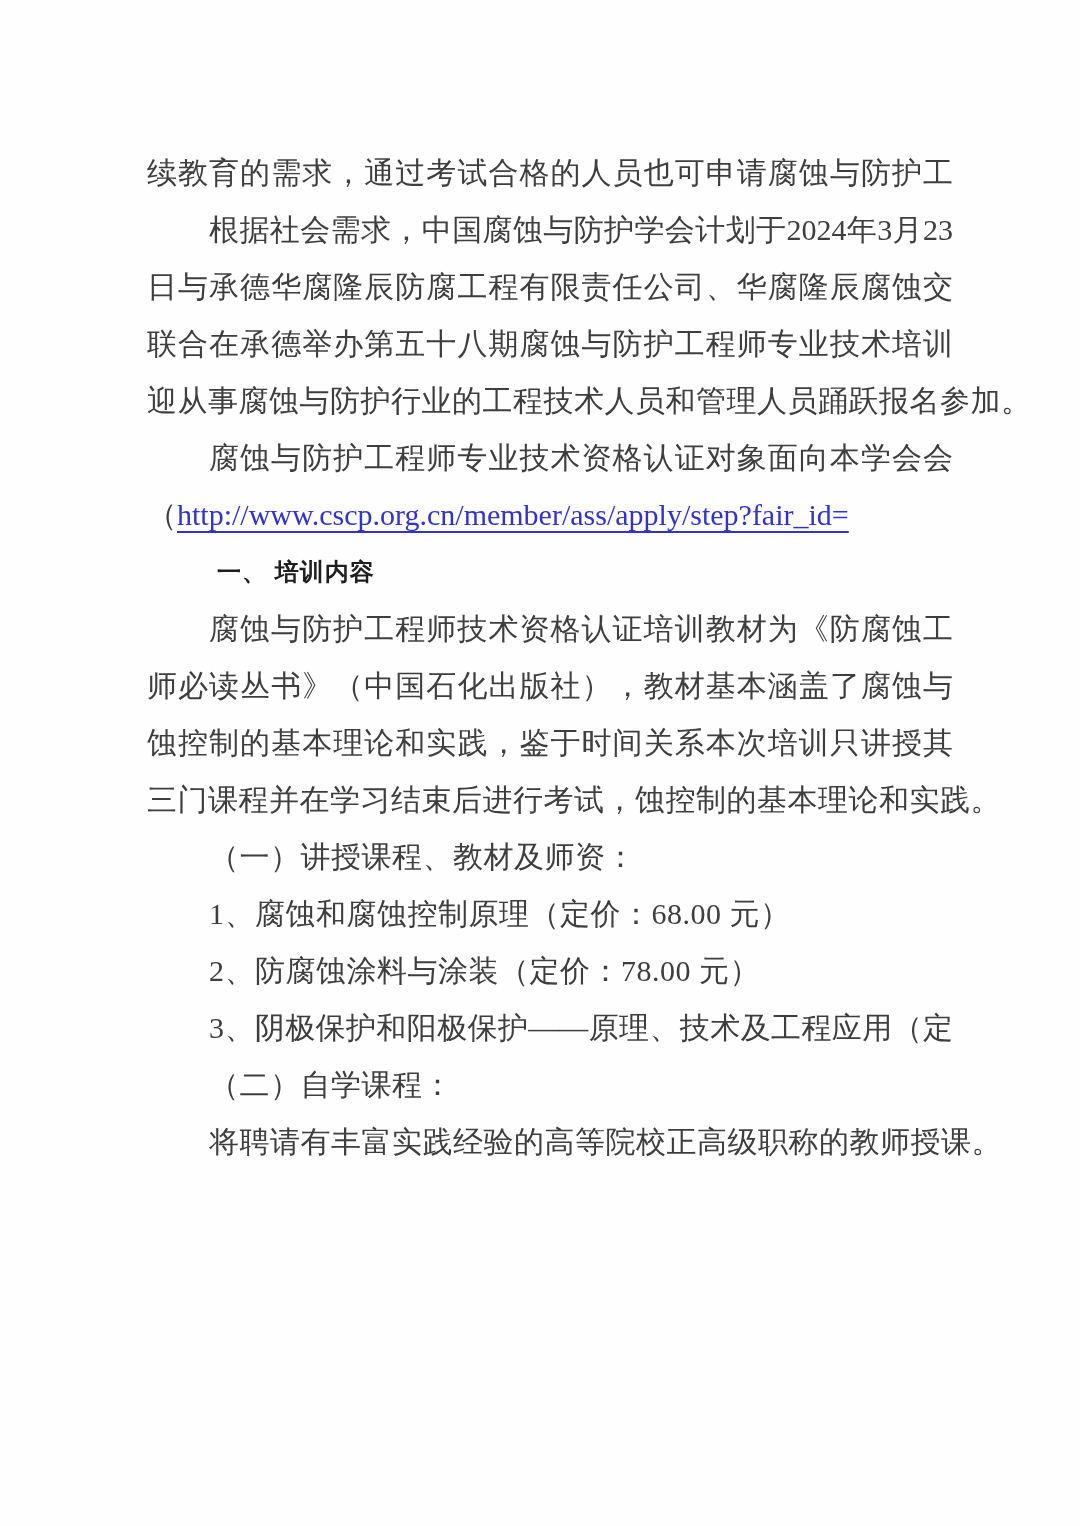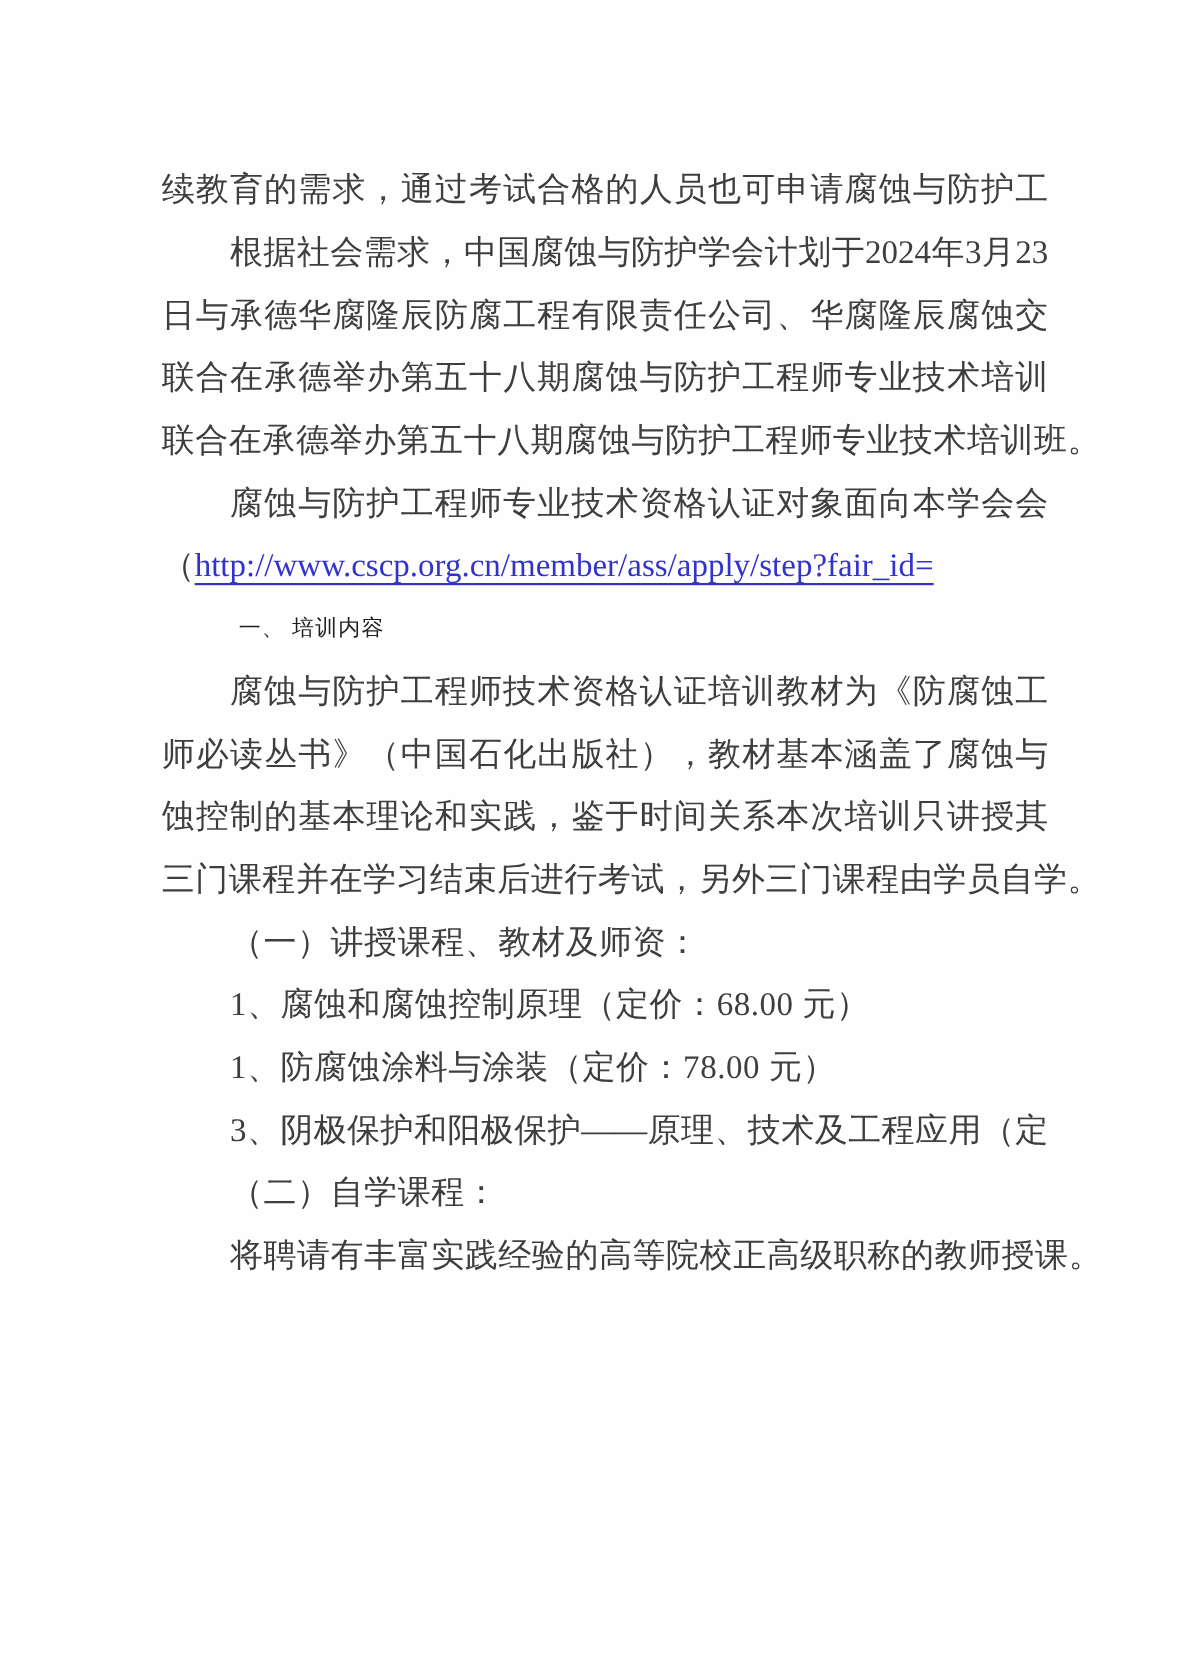--- a/index.html
+++ b/index.html
@@ -38,22 +38,22 @@
     text-align:justify;
     text-align-last:justify;
     text-justify:inter-character;
     letter-spacing:0;
     overflow:hidden;
   }
   .ind{padding-left:62px;}
   .heading{
     padding-left:70px;
     font-family:"Liberation Sans","DejaVu Sans",sans-serif;
-    font-weight:normal;
-    font-size:20px;
+    font-weight:bold;
+    font-size:24px;
     color:var(--heading-color);
     letter-spacing:1px;
   }
   a.url{
     color:var(--link-color);
     text-decoration:underline;
     text-underline-offset:6px;
     text-decoration-thickness:2px;
     letter-spacing:0;
     cursor:pointer;
@@ -65,37 +65,37 @@
 <body>
 
 <div class="page">
   <div class="text-block">
 
     <div class="line just">续教育的需求，通过考试合格的人员也可申请腐蚀与防护工程师</div>
 
     <div class="line ind just">根据社会需求，中国腐蚀与防护学会计划于2024年3月23日-30</div>
     <div class="line just">日与承德华腐隆辰防腐工程有限责任公司、华腐隆辰腐蚀交流平台</div>
     <div class="line just">联合在承德举办第五十八期腐蚀与防护工程师专业技术培训班。欢</div>
-    <div class="line">联合在承德举办第五十八期腐蚀与防护工程师专业技术培训班。</div>
+    <div class="line">迎从事腐蚀与防护行业的工程技术人员和管理人员踊跃报名参加。</div>
 
     <div class="line ind just">腐蚀与防护工程师专业技术资格认证对象面向本学会会员。</div>
 
     <div class="line"><span class="paren">（</span><a class="url">http://www.cscp.org.cn/member/ass/apply/step?fair_id=</a></div>
 
     <div class="line heading">一、 培训内容</div>
 
     <div class="line ind just">腐蚀与防护工程师技术资格认证培训教材为《防腐蚀工程</div>
     <div class="line just">师必读丛书》（中国石化出版社），教材基本涵盖了腐蚀与腐</div>
     <div class="line just">蚀控制的基本理论和实践，鉴于时间关系本次培训只讲授其中</div>
-    <div class="line">三门课程并在学习结束后进行考试，另外三门课程由学员自学。</div>
+    <div class="line">三门课程并在学习结束后进行考试，蚀控制的基本理论和实践。</div>
 
     <div class="line ind">（一）讲授课程、教材及师资：</div>
 
     <div class="line ind">1、腐蚀和腐蚀控制原理（定价：68.00 元）</div>
-    <div class="line ind">1、防腐蚀涂料与涂装（定价：78.00 元）</div>
+    <div class="line ind">2、防腐蚀涂料与涂装（定价：78.00 元）</div>
     <div class="line ind just">3、阴极保护和阳极保护——原理、技术及工程应用（定价：</div>
 
     <div class="line ind">（二）自学课程：</div>
 
     <div class="line ind">将聘请有丰富实践经验的高等院校正高级职称的教师授课。</div>
 
   </div>
 </div>
 
 </body></html>

